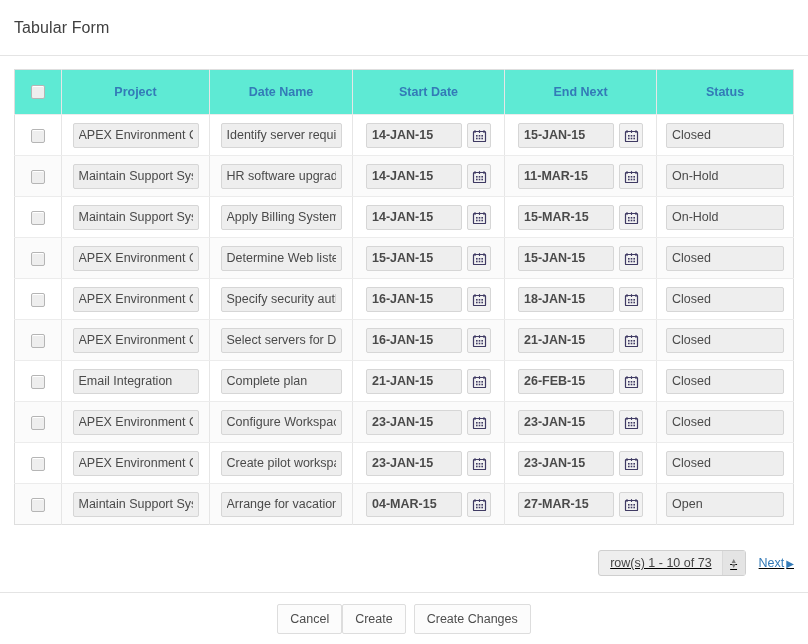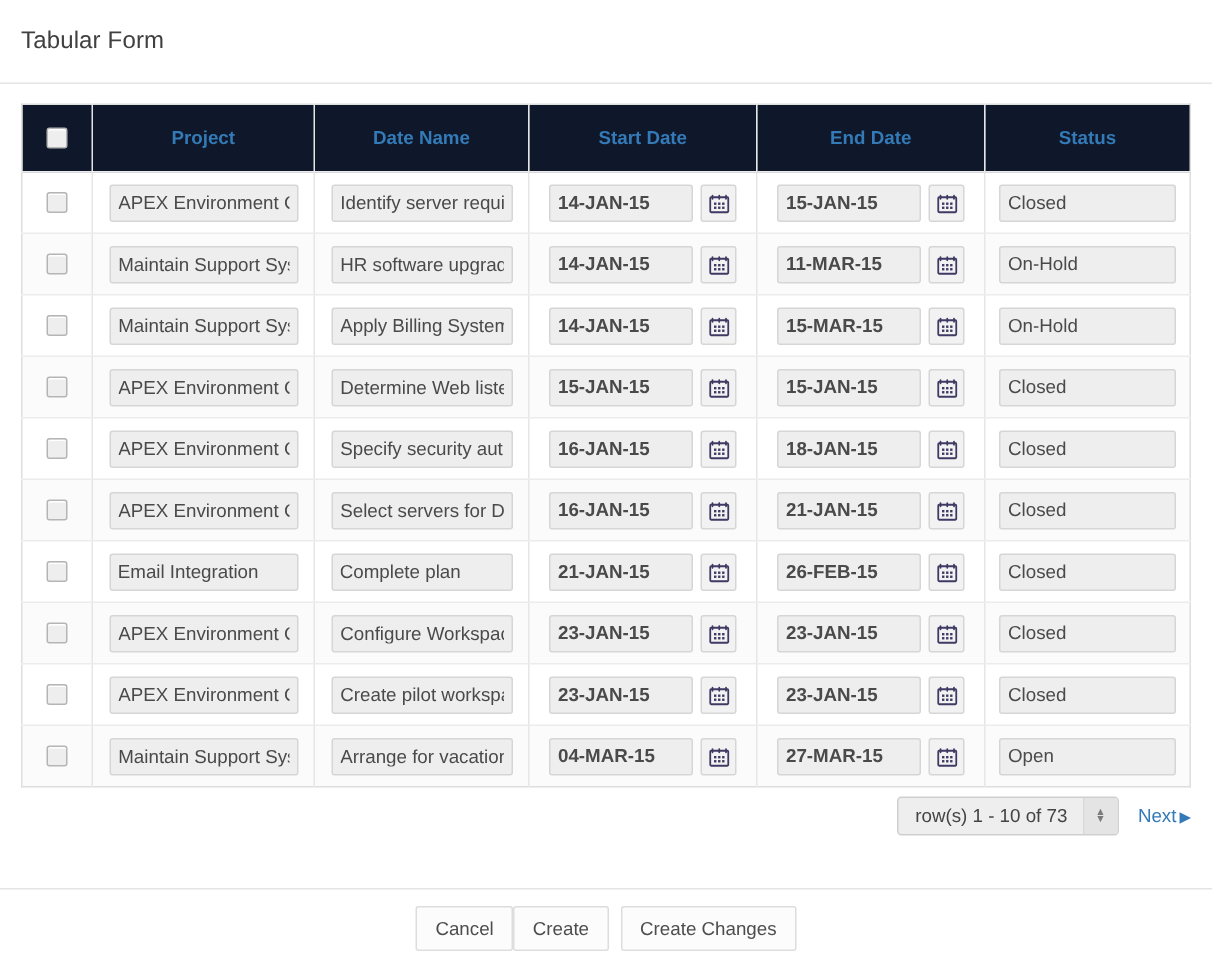--- a/index.html
+++ b/index.html
@@ -59,21 +59,21 @@
   table.tabular td:last-child { border-right: none; }
   table.tabular tr:last-child td { border-bottom: none; }
 
   thead th {
     height: 45px;
     text-align: center;
     vertical-align: middle;
     color: #337ab7;
     font-size: 12.5px;
     font-weight: bold;
-    background: #0f172a;
+    background: #5eead4;
     border-bottom: 1px solid #dcdcdc;
   }
 
   tbody td {
     height: 41px;
     vertical-align: middle;
     text-align: center;
     background: #ffffff;
   }
   tbody tr.alt td { background: #fbfbfb; }
@@ -139,24 +139,25 @@
     justify-content: center;
     padding: 0;
     cursor: pointer;
     box-sizing: border-box;
   }
   .cal-btn svg { display: block; }
 
   
   .pager {
     width: 780px;
-    margin-top: 6px;
+    margin-top: 25px;
     display: flex;
     justify-content: flex-end;
     align-items: center;
+    text-decoration: underline;
   }
   .rowsel {
     height: 26px;
     display: flex;
     align-items: center;
     background: #eeeeee;
     border: 1px solid #cfcfcf;
     border-radius: 3px;
     font-size: 12.5px;
     color: #444444;
@@ -245,21 +246,21 @@
           <col class="col-status">
       </colgroup>
       <thead>
         <tr>
           <th>
             <input type="checkbox" class="cbx" style="">
           </th>
           <th>Project</th>
           <th>Date Name</th>
           <th>Start Date</th>
-          <th>End Date</th>
+          <th>End Next</th>
           <th>Status</th>
         </tr>
       </thead>
       <tbody id="grid-body">
           <tr>
             <td><input type="checkbox" class="cbx" style=""></td>
             <td>
               <div class="cell-inner">
                 <input class="txt txt-project" value="APEX Environment Configuration" style="">
               </div>

